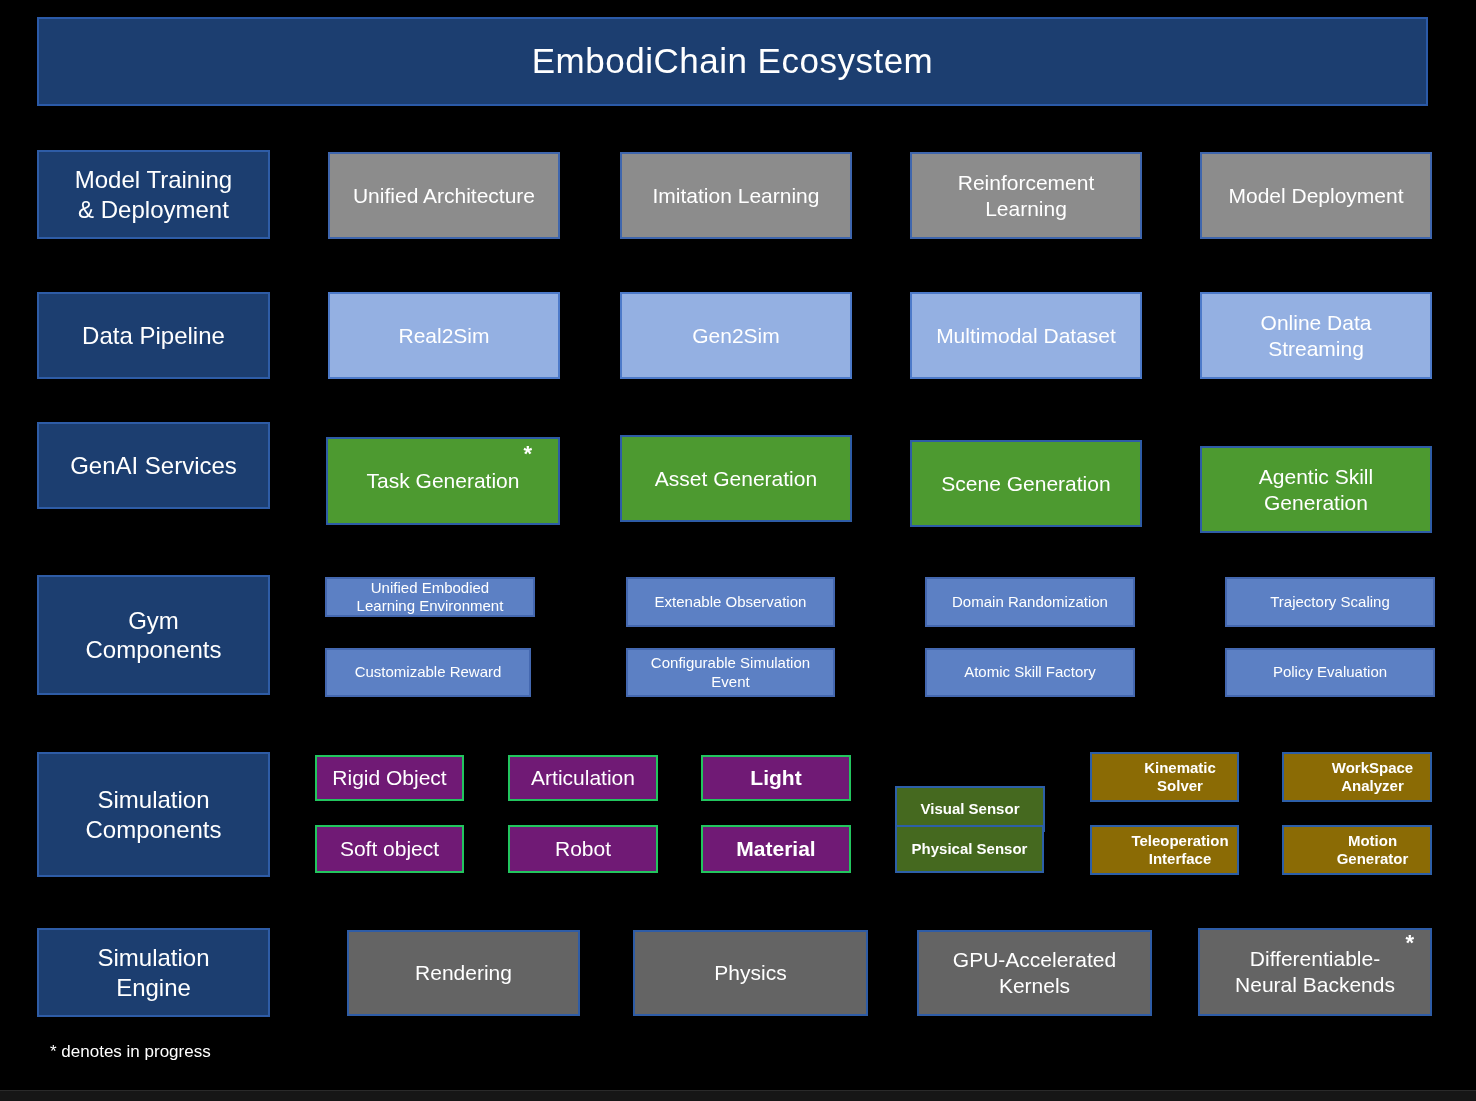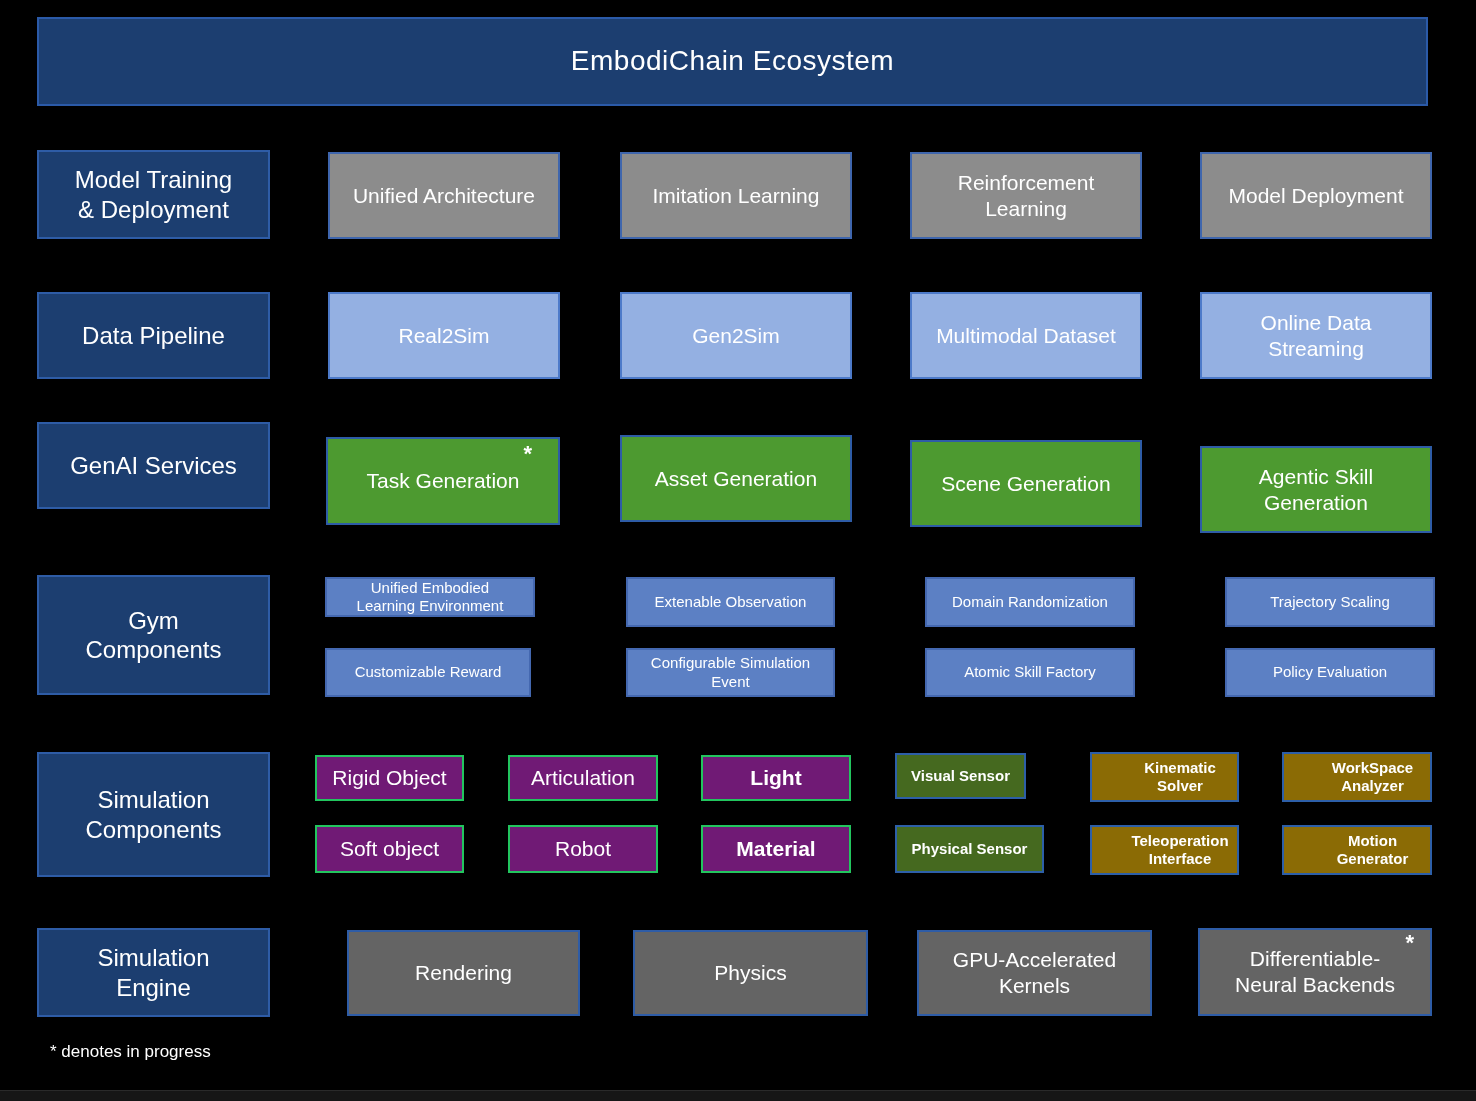--- a/index.html
+++ b/index.html
@@ -4,21 +4,21 @@
 <style>
   html,body{margin:0;padding:0;background:#000;}
   .stage{
     position:relative;width:1476px;height:1101px;background:#000;overflow:hidden;
     font-family:"Liberation Sans","DejaVu Sans",sans-serif;color:#fff;
   }
   .box{
     position:absolute;box-sizing:border-box;display:flex;align-items:center;justify-content:center;
     text-align:center;white-space:pre-line;line-height:1.22;
   }
-  .title-bar{background:#1c3e70;border:2px solid #2b5aa8;font-size:28px;letter-spacing:.5px;}
+  .title-bar{background:#1c3e70;border:2px solid #2b5aa8;font-size:35px;letter-spacing:.5px;}
   .lbl{background:#1c3e70;border:2px solid #2e5ca6;font-size:24px;}
   .gray-a{background:#8c8c8c;border:2px solid #3f66ad;font-size:21px;}
   .lightblue{background:#94b0e2;border:2px solid #4d7ac9;font-size:21px;}
   .green{background:#4d9a30;border:2px solid #2e5ca6;font-size:21px;}
   .gymblue{background:#5c80c4;border:2px solid #4468b0;font-size:15px;}
   .teal{background:#701a75;border:2px solid #22c55e;font-size:21px;}
   .sensor{background:#45691f;border:2px solid #2d5fa8;font-size:15px;font-weight:700;}
   .gold{background:#8b6b05;border:2px solid #2d5fa8;font-size:15px;font-weight:700;padding-left:31px;}
   .gray-b{background:#646464;border:2px solid #2e5ca6;font-size:21px;}
   .bold{font-weight:700;}
@@ -72,21 +72,21 @@
   <div class="box gymblue" style="left:626px;top:648px;width:209px;height:49px">Configurable Simulation
 Event</div>
   <div class="box gymblue" style="left:925px;top:648px;width:210px;height:49px">Atomic Skill Factory</div>
   <div class="box gymblue" style="left:1225px;top:648px;width:210px;height:49px">Policy Evaluation</div>
 
   <div class="box lbl" style="left:37px;top:752px;width:233px;height:125px">Simulation
 Components</div>
   <div class="box teal" style="left:315px;top:755px;width:149px;height:46px">Rigid Object</div>
   <div class="box teal" style="left:508px;top:755px;width:150px;height:46px">Articulation</div>
   <div class="box teal bold" style="left:701px;top:755px;width:150px;height:46px">Light</div>
-  <div class="box sensor" style="left:895px;top:753px;width:131px;height:46px">Visual Sensor</div>
+  <div class="box sensor" style="left:895px;top:786px;width:150px;height:46px">Visual Sensor</div>
   <div class="box gold" style="left:1090px;top:752px;width:149px;height:50px">Kinematic
 Solver</div>
   <div class="box gold" style="left:1282px;top:752px;width:150px;height:50px">WorkSpace
 Analyzer</div>
   <div class="box teal" style="left:315px;top:825px;width:149px;height:48px">Soft object</div>
   <div class="box teal" style="left:508px;top:825px;width:150px;height:48px">Robot</div>
   <div class="box teal bold" style="left:701px;top:825px;width:150px;height:48px">Material</div>
   <div class="box sensor" style="left:895px;top:825px;width:149px;height:48px">Physical Sensor</div>
   <div class="box gold" style="left:1090px;top:825px;width:149px;height:50px">Teleoperation
 Interface</div>

